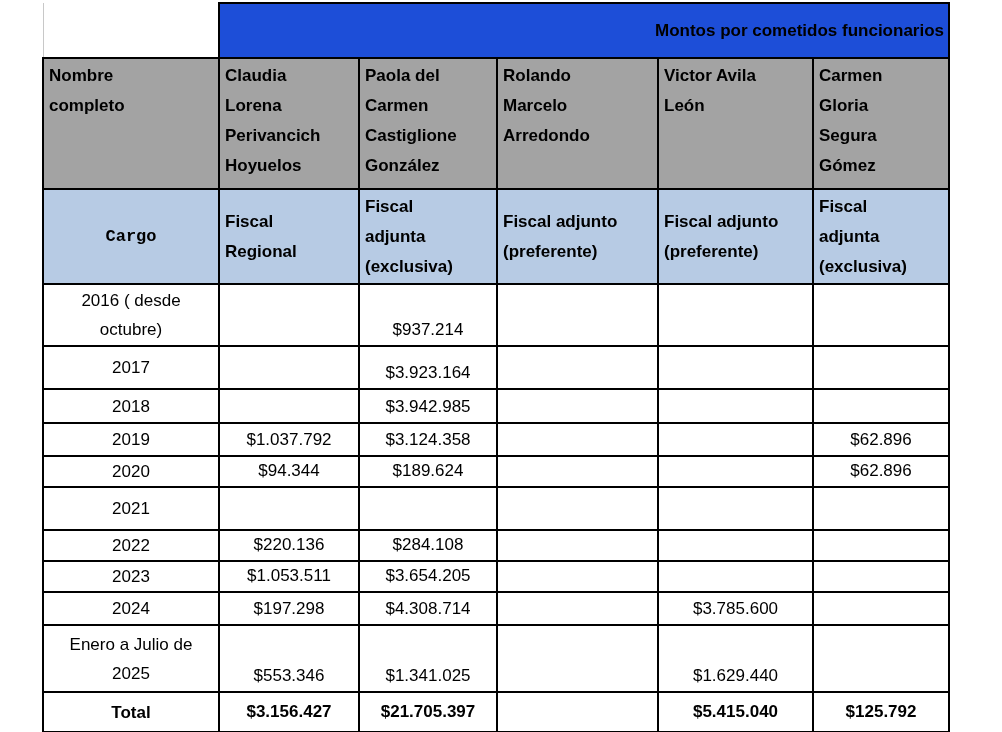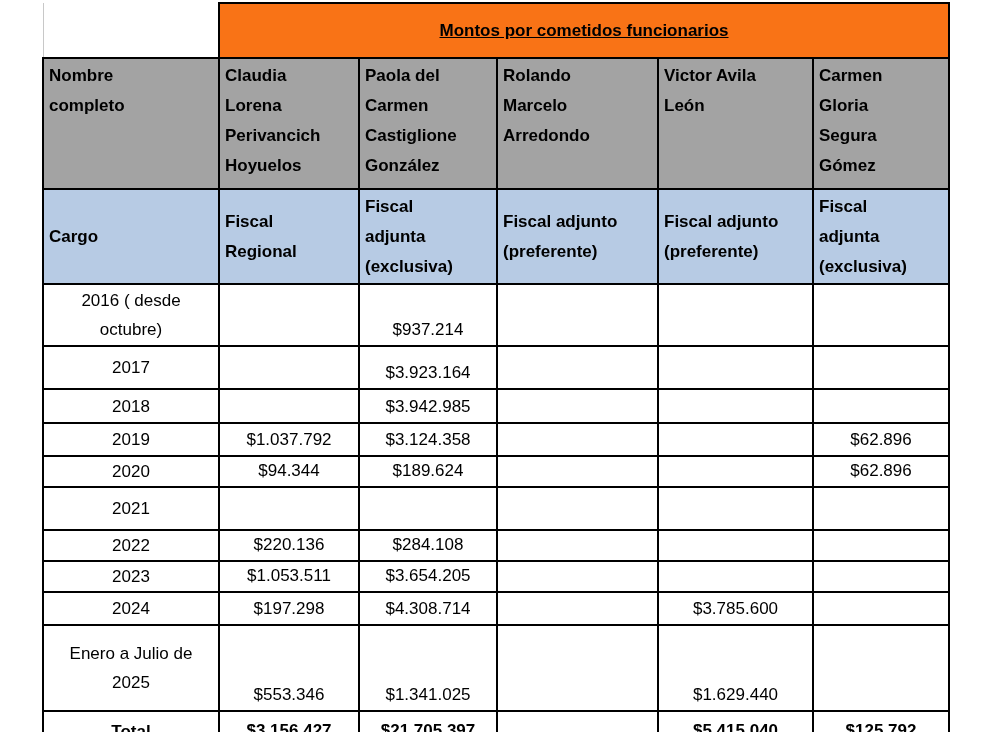--- a/index.html
+++ b/index.html
@@ -31,45 +31,46 @@
     overflow: hidden;
     box-sizing: border-box;
   }
   
   td.corner {
     border: 1px solid transparent;
     border-left: 1px solid #c8c8c8;
     background: #ffffff;
   }
   td.montos {
-    background: #f97316;
-    font-weight: bold;
-    text-align: center;
-    vertical-align: middle;
-    text-decoration: underline;
+    background: #1d4ed8;
+    font-weight: bold;
+    text-align: right;
+    vertical-align: middle;
   }
   tr.r-names td {
     background: #a3a3a3;
     font-weight: bold;
     text-align: left;
     vertical-align: top;
     white-space: pre-line;
     line-height: 30px;
     padding: 2px 5px 0 5px;
   }
   tr.r-cargo td {
     background: #b7cbe4;
     font-weight: bold;
     text-align: left;
     vertical-align: middle;
     white-space: pre-line;
     line-height: 30px;
     padding: 0 5px;
   }
   tr.r-cargo td.cargo-label {
+    text-align: center;
+    font-family: Liberation Mono, monospace;
   }
   td.period {
     text-align: center;
     vertical-align: middle;
     white-space: pre-line;
     line-height: 29px;
   }
   td.money {
     text-align: center;
     vertical-align: bottom;
@@ -83,21 +84,21 @@
   }
   
   tr.rh-montos { height: 55px; }
   tr.rh-names  { height: 131px; }
   tr.rh-cargo  { height: 95px; }
   tr.rh-2016   { height: 62px; }
   tr.rh-31     { height: 43px; }
   tr.rh-32     { height: 28px; }
   tr.rh-33     { height: 33px; }
   tr.rh-34     { height: 34px; }
-  tr.rh-2025   { height: 86px; }
+  tr.rh-2025   { height: 67px; }
   tr.rh-total  { height: 40px; }
 </style>
 </head>
 <body>
 
 <div class="canvas">
   <table class="cometidos">
     <colgroup>
       <col style="width:176px">
       <col style="width:140px">

